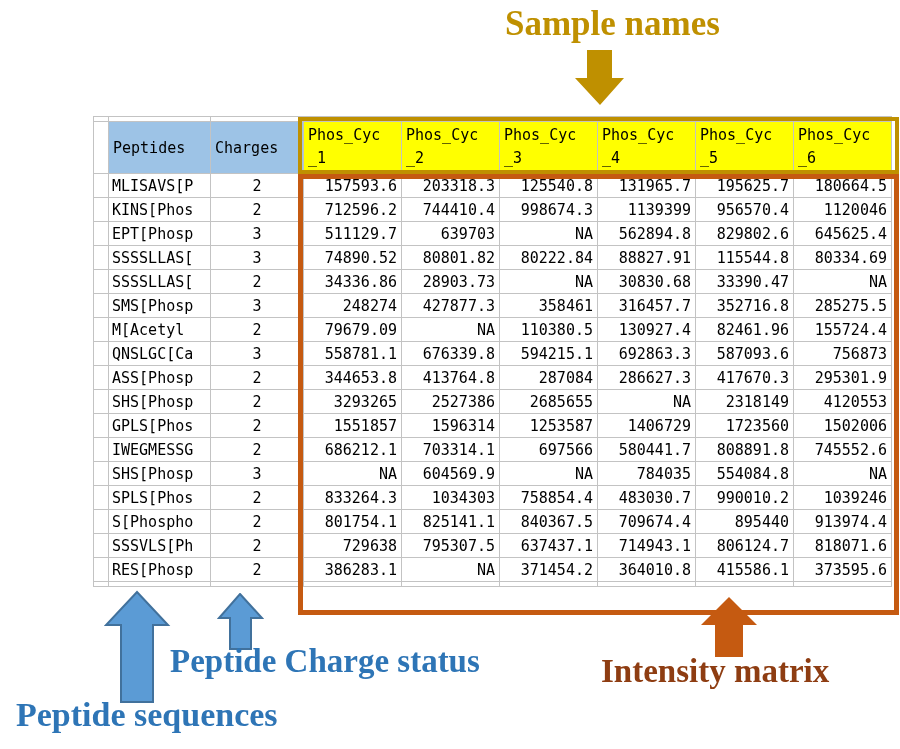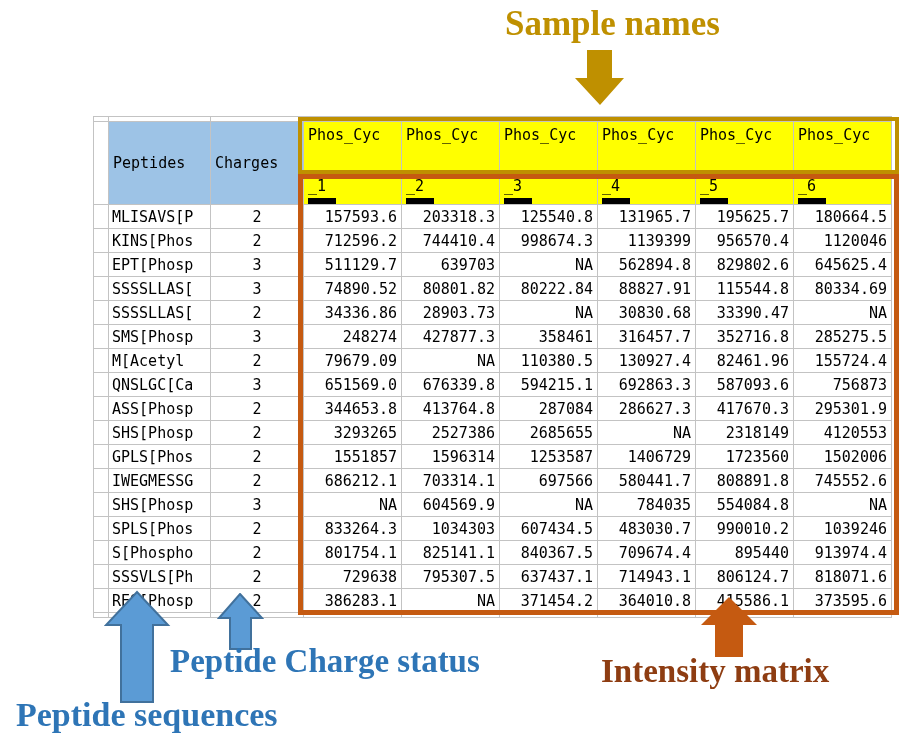--- a/index.html
+++ b/index.html
@@ -21,21 +21,21 @@
   
   .table-wrap{position:absolute;left:93px;top:116px;}
   table{border-collapse:collapse;table-layout:fixed;font-family:"DejaVu Sans Mono",monospace;font-size:15px;color:#000;}
   td,th{border:1px solid var(--grid);padding:0;overflow:hidden;white-space:nowrap;font-weight:normal;box-sizing:border-box;}
   tr.tiny td{height:5px;}
   tr.hdr th{height:52px;}
   tr.data td{height:24px;}
   th.hdr-blue{background:var(--hdrblue);text-align:left;padding-left:4px;vertical-align:middle;}
   th.hdr-yellow{background:var(--yellow);text-align:left;padding:2px 0 0 4px;vertical-align:top;line-height:23px;}
   th.hdr-yellow .l1{display:block;}
-  th.hdr-yellow .l2{display:inline-block;border-bottom:6px solid #000000;padding-right:10px;margin-top:28px;}
+  th.hdr-yellow .l2{display:inline-block;border-bottom:2px solid #000000;padding-right:10px;}
   td.peptide-cell{text-align:left;padding-left:3px;}
   td.charge-cell{text-align:center;}
   td.value-cell{text-align:right;padding-right:4px;}
   td.value-cell.na{text-align:right;padding-left:3px;}
   
   .overlay{position:absolute;box-sizing:border-box;pointer-events:none;}
   .gold-box{left:205px;top:1px;width:601px;height:57px;border:4px solid var(--gold);}
   .orange-box{left:205px;top:58px;width:601px;height:441px;border:5px solid var(--orange);}
 </style>
 </head>
@@ -156,21 +156,21 @@
           <td class="value-cell na">NA</td>
           <td class="value-cell">110380.5</td>
           <td class="value-cell">130927.4</td>
           <td class="value-cell">82461.96</td>
           <td class="value-cell">155724.4</td>
         </tr>
         <tr class="data">
           <td></td>
           <td class="peptide-cell">QNSLGC[Ca</td>
           <td class="charge-cell">3</td>
-          <td class="value-cell">651569.0</td>
+          <td class="value-cell">558781.1</td>
           <td class="value-cell">676339.8</td>
           <td class="value-cell">594215.1</td>
           <td class="value-cell">692863.3</td>
           <td class="value-cell">587093.6</td>
           <td class="value-cell">756873</td>
         </tr>
         <tr class="data">
           <td></td>
           <td class="peptide-cell">ASS[Phosp</td>
           <td class="charge-cell">2</td>
@@ -224,21 +224,21 @@
           <td class="value-cell">784035</td>
           <td class="value-cell">554084.8</td>
           <td class="value-cell na">NA</td>
         </tr>
         <tr class="data">
           <td></td>
           <td class="peptide-cell">SPLS[Phos</td>
           <td class="charge-cell">2</td>
           <td class="value-cell">833264.3</td>
           <td class="value-cell">1034303</td>
-          <td class="value-cell">607434.5</td>
+          <td class="value-cell">758854.4</td>
           <td class="value-cell">483030.7</td>
           <td class="value-cell">990010.2</td>
           <td class="value-cell">1039246</td>
         </tr>
         <tr class="data">
           <td></td>
           <td class="peptide-cell">S[Phospho</td>
           <td class="charge-cell">2</td>
           <td class="value-cell">801754.1</td>
           <td class="value-cell">825141.1</td>

